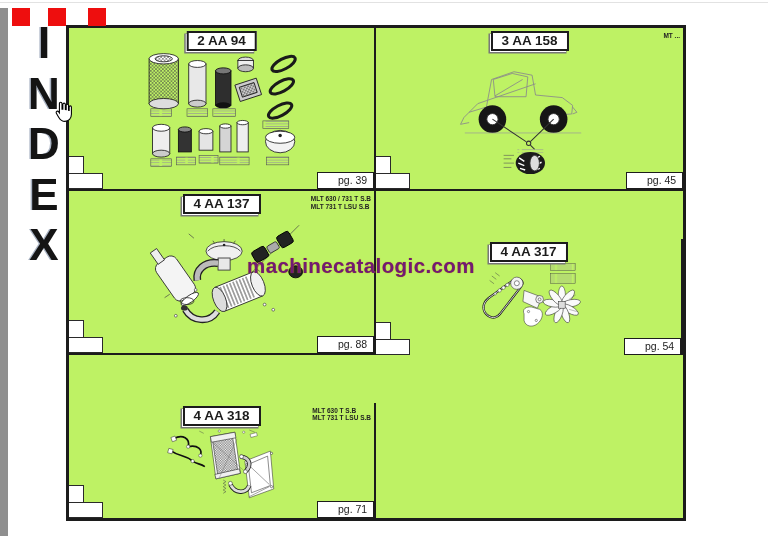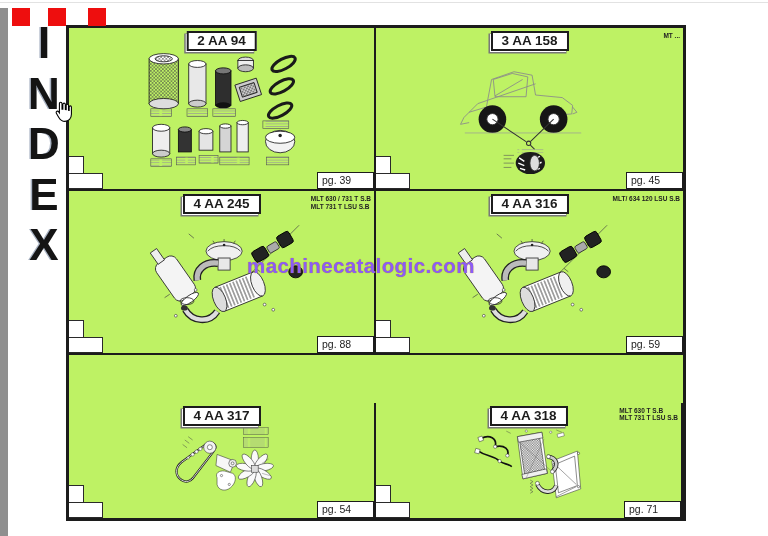--- a/index.html
+++ b/index.html
@@ -24,28 +24,28 @@
             box-shadow:-2px 2px 0 -1px #ffffff,-2.5px 2.5px 0 0 #777;}
   .models{position:absolute;top:4px;right:3px;z-index:5;text-align:left;max-width:82px;
           font-size:6.5px;line-height:7.5px;font-weight:bold;color:#222;}
   .models span{display:block;}
   .models span:empty{display:none;}
   .cell-note{position:absolute;top:5px;left:2px;z-index:5;font-size:7px;font-weight:bold;color:#222;
              display:flex;align-items:center;gap:1px;}
   .cell-note:empty{display:none;}
   .note-dash{display:inline-block;width:10px;height:0;border-top:1px solid #222;}
   .pg-box{position:absolute;right:0;bottom:0;z-index:5;width:57px;height:17px;box-sizing:border-box;
-          border:1.5px solid #1c1c1c;background:#fff;font-size:10.5px;line-height:14px;padding-left:4px;}
+          border:1.5px solid #1c1c1c;background:#fff;font-size:10.5px;line-height:14px;padding-left:20px;}
   .stair-a{position:absolute;left:0;bottom:15px;width:15px;height:18px;box-sizing:border-box;
            border:1.5px solid #2a2a2a;border-left:none;background:#fff;z-index:3;}
   .stair-b{position:absolute;left:0;bottom:0;width:34px;height:16px;box-sizing:border-box;
            border:1.5px solid #2a2a2a;border-left:none;background:#fff;z-index:3;}
   .illus{position:absolute;left:2px;top:17px;width:calc(100% - 4px);height:calc(100% - 32px);z-index:1;}
   .watermark{position:absolute;left:247px;top:254px;z-index:25;font-size:20.5px;font-weight:bold;
-             letter-spacing:0.4px;color:#8b5cf6;text-shadow:0 0 1px #c08400;white-space:nowrap;}
+             letter-spacing:0.4px;color:#701a75;text-shadow:0 0 1px #c08400;white-space:nowrap;}
   .svgdefs{position:absolute;width:0;height:0;overflow:hidden;}
 </style>
 </head>
 <body>
 
 <svg class="svgdefs" aria-hidden="true">
 <defs>
   <pattern id="xh" width="4" height="4" patternUnits="userSpaceOnUse">
         <path d="M0,4 L4,0 M0,0 L4,4" stroke="#444" stroke-width="0.6"></path>
       </pattern>
@@ -303,45 +303,33 @@
       <svg class="illus" preserveAspectRatio="xMidYMid meet" viewBox="0 0 200 150">
           <use href="#illus-vehicle"></use>
         </svg>
       <div class="stair-a"></div>
       <div class="stair-b"></div>
       <div class="pg-box">pg. 45</div>
     </div>
 
 
     <div class="cell">
-      <div class="code-box">4 AA 245</div>
+      <div class="code-box">4 AA 137</div>
       <div class="models">
         <span>MLT 630 / 731 T S.B</span>
           <span>MLT 731 T LSU S.B</span>
       </div>
       <svg class="illus" preserveAspectRatio="xMidYMid meet" viewBox="0 0 200 150">
           <use href="#illus-airsys"></use>
         </svg>
       <div class="stair-a"></div>
       <div class="stair-b"></div>
       <div class="pg-box">pg. 88</div>
     </div>
 
-    <div class="cell lastcol">
-      <div class="code-box">4 AA 316</div>
-      <div class="models">
-        <span>MLT/ 634 120 LSU S.B</span>
-      </div>
-      <svg class="illus" preserveAspectRatio="xMidYMid meet" viewBox="0 0 200 150">
-          <use href="#illus-airsys"></use>
-        </svg>
-      <div class="stair-a"></div>
-      <div class="stair-b"></div>
-      <div class="pg-box">pg. 59</div>
-    </div>
 
     <div class="cell lastrow">
       <div class="code-box">4 AA 317</div>
       <svg class="illus" preserveAspectRatio="xMidYMid meet" viewBox="0 0 200 150">
           <use href="#illus-fanbelt"></use>
         </svg>
       <div class="stair-a"></div>
       <div class="stair-b"></div>
       <div class="pg-box">pg. 54</div>
     </div>

